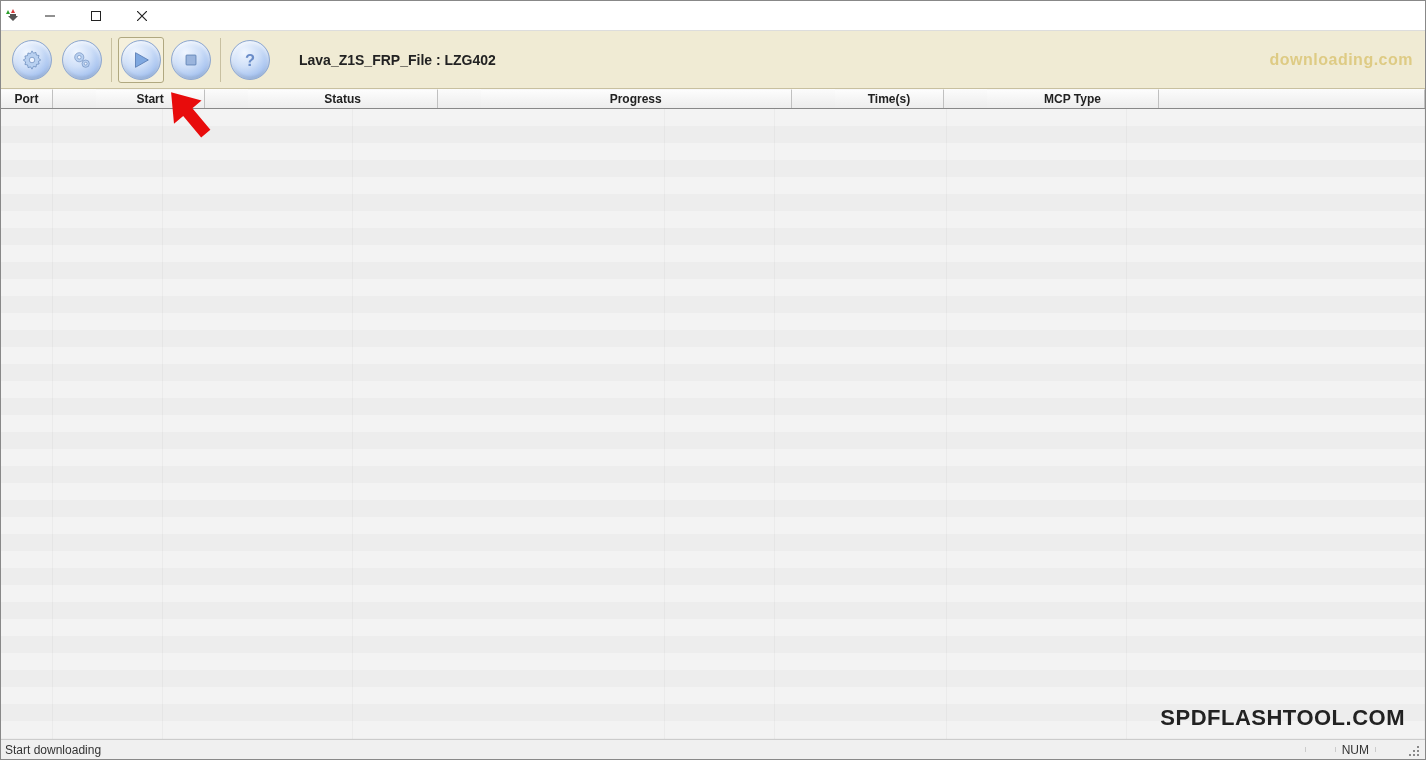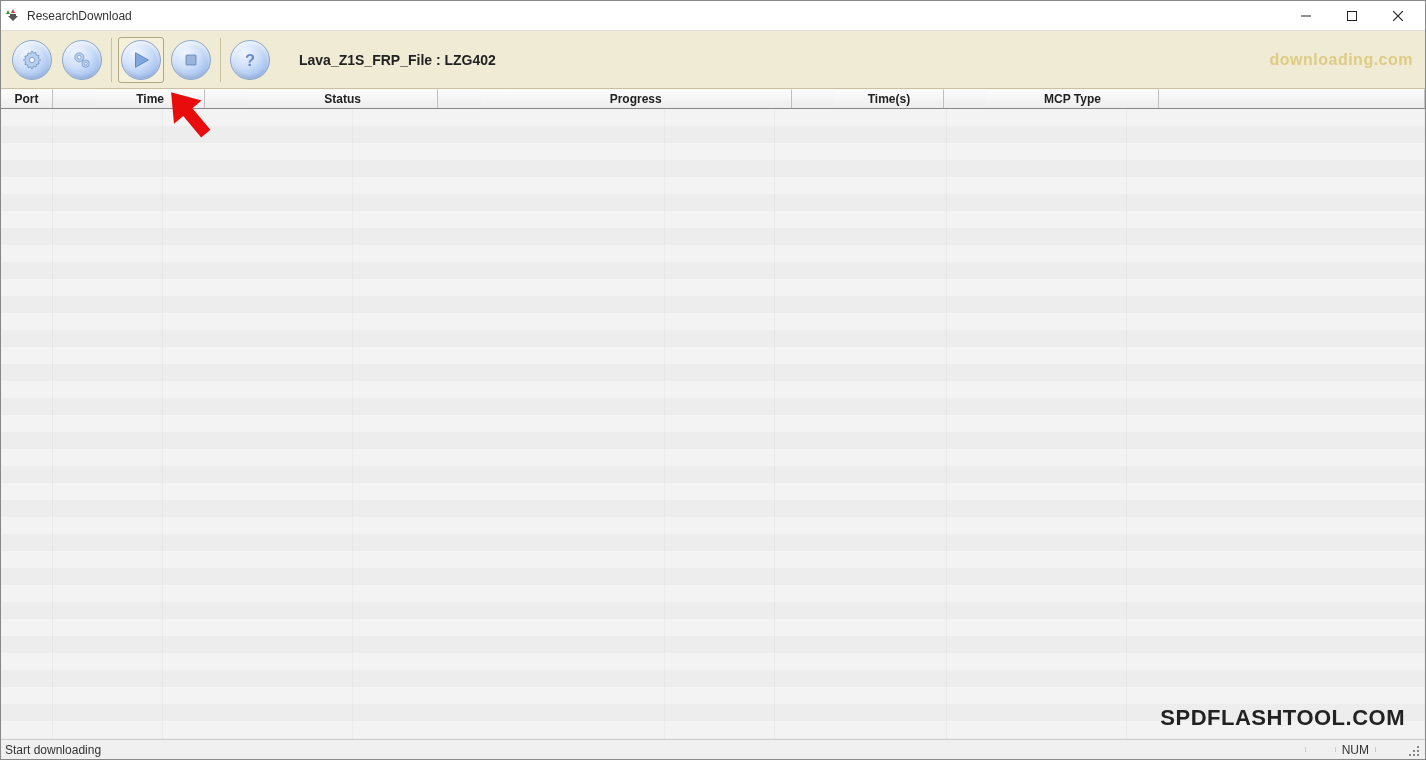--- a/index.html
+++ b/index.html
@@ -212,21 +212,20 @@
 <body>
 
 <div class="titlebar">
   <span class="app-icon">
     <svg viewBox="0 0 16 16" width="16" height="16">
       <path d="M3 2 L5 6 L1 6 Z" fill="#2a9d2a"></path>
       <path d="M8 1 L10 5 L6 5 Z" fill="#d43a3a"></path>
       <path d="M3 8 L8 13 L13 8 L11 8 L11 6 L5 6 L5 8 Z" fill="#555"></path>
     </svg>
   </span>
-  <span class="title-text">ResearchDownload</span>
   <div class="winctrl">
     <svg width="10" height="10" viewBox="0 0 10 10">
         <path d="M0 5 H10" stroke="#222" stroke-width="1"></path>
       </svg>
   </div>
   <div class="winctrl">
     <svg width="10" height="10" viewBox="0 0 10 10">
         <rect x="0.5" y="0.5" width="9" height="9" fill="none" stroke="#222" stroke-width="1"></rect>
       </svg>
   </div>
@@ -289,21 +288,21 @@
         </svg>
       </span>
     </button>
   </div>
   <span class="firmware-label">Lava_Z1S_FRP_File : LZG402</span>
   <span class="watermark-top">downloading.com</span>
 </div>
 
 <div class="table-header">
   <div class="th th-port">Port</div>
-  <div class="th th-step">Time</div>
+  <div class="th th-step">Start</div>
   <div class="th th-status">Status</div>
   <div class="th th-progress">Progress</div>
   <div class="th th-times">Time(s)</div>
   <div class="th th-mcp">MCP Type</div>
   <div class="th th-imei">IMEI</div>
   <div class="th th-blank"></div>
 </div>
 
 <div class="table-body" id="tbody">
     <div class="row">

